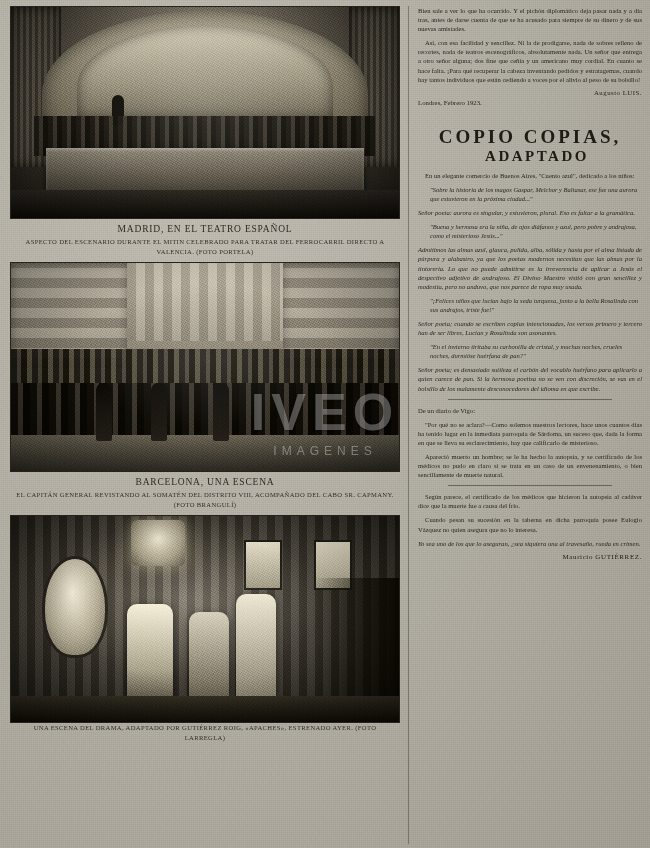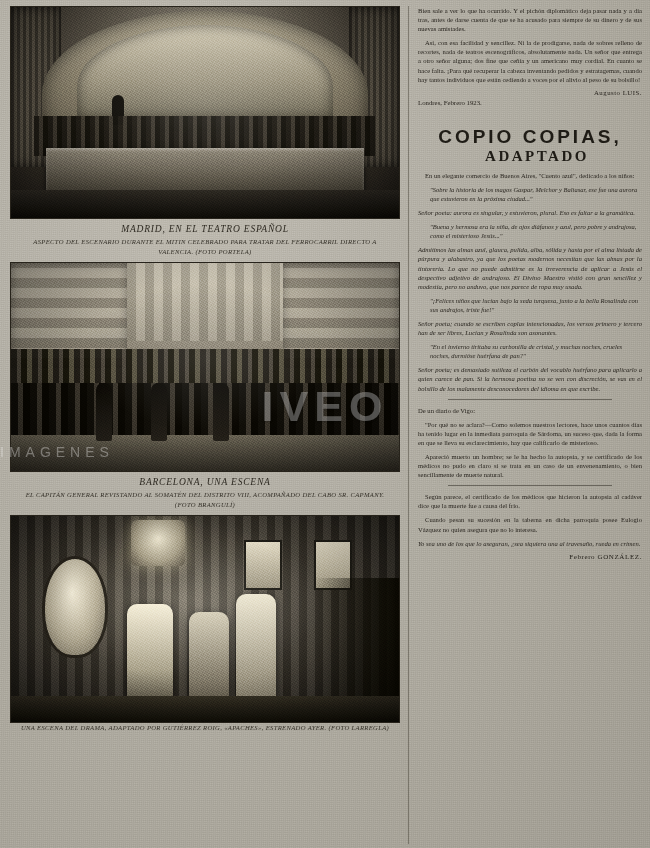--- a/index.html
+++ b/index.html
@@ -49,21 +49,21 @@
     box-sizing: border-box;
   }
   .col-right {
     flex: 1 1 auto;
     box-sizing: border-box;
     border-left: 1px solid rgba(60,55,45,0.45);
     padding-left: 9px;
   }
 
   
-  .photo-block { margin-bottom: 6px; font-style: italic; }
+  .photo-block { margin-bottom: 6px; }
   .photo {
     position: relative;
     width: 100%;
     border: 1px solid #2b2720;
     box-sizing: border-box;
     overflow: hidden;
     filter: contrast(1.05);
   }
   .photo .noise {
     position: absolute; inset: 0;
@@ -244,21 +244,21 @@
     font-size: 6.8px;
     color: #2a2620;
     margin: 0 0 6px 0;
   }
   .head-big {
     text-align: center;
     font-size: 19px;
     letter-spacing: 3px;
     color: #1f1c16;
     margin: 20px 0 0 0;
-    font-family: Liberation Sans, sans-serif;
+    font-family: Liberation Serif, serif;
   }
   .head-big2 {
     text-align: center;
     font-size: 15px;
     letter-spacing: 2.5px;
     color: #1f1c16;
     margin: 0 0 6px 14px;
   }
   .it { font-style: italic; }
   .verse {
@@ -277,34 +277,34 @@
     text-align: right;
     font-size: 7px;
     letter-spacing: 0.6px;
     color: #201d17;
     margin-top: 2px;
   }
   .watermark {
     position: absolute;
     left: 0; right: 0; top: 382px;
     text-align: center;
-    font-size: 43px;
+    font-size: 52px;
     font-weight: bold;
     letter-spacing: 6px;
     color: rgba(255,255,255,0.30);
     text-shadow: 0 1px 2px rgba(0,0,0,0.25);
     font-family: "Liberation Sans", sans-serif;
     pointer-events: none;
     user-select: none;
   }
   .wm-sub {
     position: absolute;
     left: 0; right: 0; top: 444px;
-    text-align: left;
-    font-size: 14px;
+    text-align: center;
+    font-size: 12px;
     letter-spacing: 5px;
     color: rgba(255,255,255,0.34);
     font-family: "Liberation Sans", sans-serif;
     pointer-events: none;
     user-select: none;
   }
 </style>
 </head>
 <body>
 
@@ -395,20 +395,20 @@
       <p class="rtext">De un diario de Vigo:</p>
       <p class="rtext indent">"Por qué no se aclara?—Como solemos nuestros lectores, hace unos cuantos días ha tenido lugar en la inmediata parroquia de Sárdoma, un suceso que, dada la forma en que se lleva su esclarecimiento, hay que calificarlo de misterioso.</p>
       <p class="rtext indent">Apareció muerto un hombre; se le ha hecho la autopsia, y se certificado de los médicos no pudo en claro si se trata en un caso de un envenenamiento, o bien sencillamente de muerte natural.</p>
 
       <hr class="rule">
 
       <p class="rtext indent">Según parece, el certificado de los médicos que hicieron la autopsia al cadáver dice que la muerte fue a causa del frío.</p>
       <p class="rtext indent">Cuando pesan su sucesión en la taberna en dicha parroquia posee Eulogio Vázquez no quien asegura que no lo interesa.</p>
       <p class="rtext it">Yo sea uno de los que lo aseguran, ¿sea siquiera una al travesaño, rueda en crimen.</p>
 
-      <div class="sig-bold">Febrero GONZÁLEZ.</div>
+      <div class="sig-bold">Mauricio GUTIÉRREZ.</div>
 
     </div>
   </div>
 
   <div class="watermark">IVEO</div>
   <div class="wm-sub">IMAGENES</div>
 </div>
 
 </body></html>

